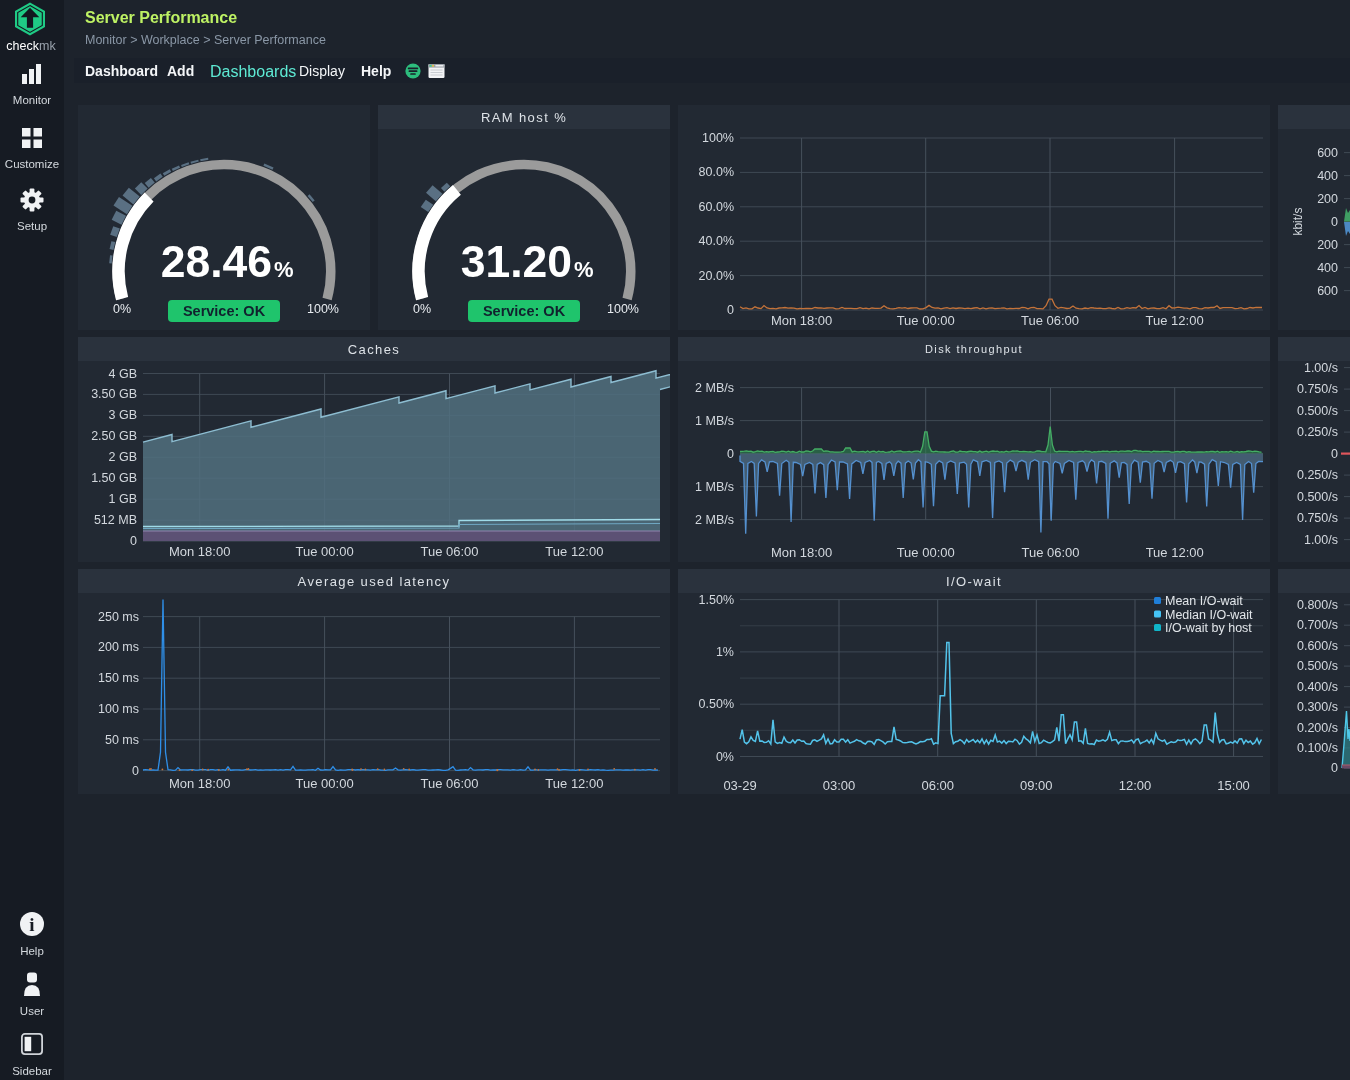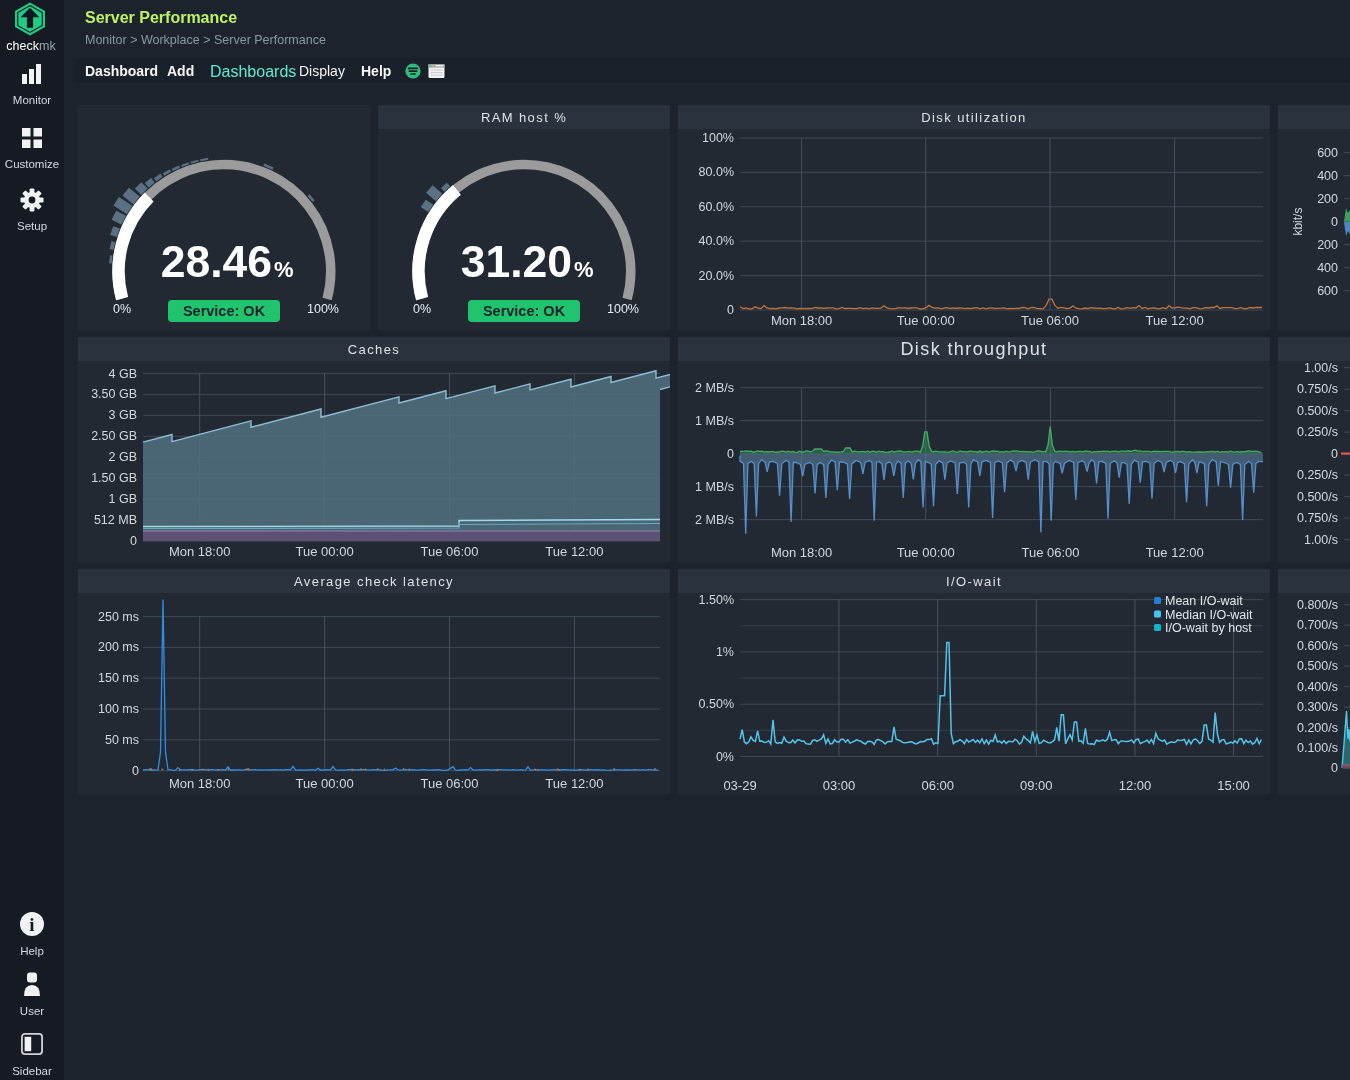--- a/index.html
+++ b/index.html
@@ -102,21 +102,20 @@
       <path d="M 44.09 169.61 A 105.5 105.5 0 0 1 78.92 60.87" fill="none" stroke="#ffffff" stroke-width="12.5"></path>
       <text x="194.0" y="147.5" text-anchor="end" font-family="Liberation Sans" font-size="44.5" font-weight="bold" fill="#ffffff">31.20</text>
       <text x="196.0" y="147.5" text-anchor="start" font-family="Liberation Sans" font-size="22" font-weight="bold" fill="#ffffff">%</text>
       <text x="44" y="184" text-anchor="middle" font-family="Liberation Sans" font-size="12.5" fill="#e8ecf0">0%</text>
       <text x="245" y="184" text-anchor="middle" font-family="Liberation Sans" font-size="12.5" fill="#e8ecf0">100%</text>
       <rect x="90" y="171" width="112" height="22" rx="4" fill="#1fc46c"></rect>
       <text x="146" y="187" text-anchor="middle" font-family="Liberation Sans" font-size="14.5" font-weight="bold" fill="#11212e">Service: OK</text>
     </svg>
   </div>
 <div style="position:absolute;left:678px;top:105px;width:592px;height:225px;background:#222933">
-    <div style="position:absolute;left:0;top:0;width:100%;height:24px;background:#2a323d;font-size:13px;font-weight:normal;letter-spacing:1.4px;color:#dde2e7;text-align:center;line-height:25px">Disk utilization</div>
     <svg width="592" height="225" viewBox="0 0 592 225" style="position:absolute;left:0;top:0">
       <line x1="62" y1="33.0" x2="585" y2="33.0" stroke="#3f4954" stroke-width="1"></line>
       <line x1="62" y1="67.4" x2="585" y2="67.4" stroke="#3f4954" stroke-width="1"></line>
       <line x1="62" y1="101.8" x2="585" y2="101.8" stroke="#3f4954" stroke-width="1"></line>
       <line x1="62" y1="136.2" x2="585" y2="136.2" stroke="#3f4954" stroke-width="1"></line>
       <line x1="62" y1="170.6" x2="585" y2="170.6" stroke="#3f4954" stroke-width="1"></line>
       <line x1="62" y1="205.0" x2="585" y2="205.0" stroke="#3f4954" stroke-width="1"></line>
       <line x1="123.6" y1="33.0" x2="123.6" y2="205.0" stroke="#46505c" stroke-width="1"></line>
       <line x1="247.7" y1="33.0" x2="247.7" y2="205.0" stroke="#46505c" stroke-width="1"></line>
       <line x1="372.0" y1="33.0" x2="372.0" y2="205.0" stroke="#46505c" stroke-width="1"></line>
@@ -187,21 +186,21 @@
       <line x1="65" y1="194" x2="582" y2="194" stroke="#8f86ae" stroke-width="1"></line>
       <polyline points="65,189.5 381,189 381,183.5 582,182.5" fill="none" stroke="#9fdbe8" stroke-width="1.3"></polyline>
       <polyline points="65,191.5 381,191 381,187.5 582,186.5" fill="none" stroke="#6fa7c2" stroke-width="1.2"></polyline>
       <text x="121.7" y="219" text-anchor="middle" font-family="Liberation Sans" font-size="13" fill="#d3d8de">Mon 18:00</text>
       <text x="246.6" y="219" text-anchor="middle" font-family="Liberation Sans" font-size="13" fill="#d3d8de">Tue 00:00</text>
       <text x="371.5" y="219" text-anchor="middle" font-family="Liberation Sans" font-size="13" fill="#d3d8de">Tue 06:00</text>
       <text x="496.4" y="219" text-anchor="middle" font-family="Liberation Sans" font-size="13" fill="#d3d8de">Tue 12:00</text>
     </svg>
   </div>
 <div style="position:absolute;left:678px;top:337px;width:592px;height:225px;background:#222933">
-    <div style="position:absolute;left:0;top:0;width:100%;height:24px;background:#2a323d;font-size:18px;font-weight:normal;letter-spacing:1.4px;color:#dde2e7;text-align:center;line-height:25px">Disk throughput</div>
+    <div style="position:absolute;left:0;top:0;width:100%;height:24px;background:#2a323d;font-size:11px;font-weight:normal;letter-spacing:1.4px;color:#dde2e7;text-align:center;line-height:25px">Disk throughput</div>
     <svg width="592" height="225" viewBox="0 0 592 225" style="position:absolute;left:0;top:0">
       <line x1="62" y1="50.6" x2="585" y2="50.6" stroke="#3f4954" stroke-width="1"></line>
       <line x1="62" y1="83.6" x2="585" y2="83.6" stroke="#3f4954" stroke-width="1"></line>
       <line x1="62" y1="116.6" x2="585" y2="116.6" stroke="#3f4954" stroke-width="1"></line>
       <line x1="62" y1="149.6" x2="585" y2="149.6" stroke="#3f4954" stroke-width="1"></line>
       <line x1="62" y1="182.6" x2="585" y2="182.6" stroke="#3f4954" stroke-width="1"></line>
       <line x1="123.6" y1="50.599999999999994" x2="123.6" y2="182.6" stroke="#46505c" stroke-width="1"></line>
       <line x1="247.7" y1="50.599999999999994" x2="247.7" y2="182.6" stroke="#46505c" stroke-width="1"></line>
       <line x1="372.5" y1="50.599999999999994" x2="372.5" y2="182.6" stroke="#46505c" stroke-width="1"></line>
       <line x1="496.7" y1="50.599999999999994" x2="496.7" y2="182.6" stroke="#46505c" stroke-width="1"></line>
@@ -238,21 +237,21 @@
       <line x1="66" y1="159.6" x2="72" y2="159.6" stroke="#3f4954" stroke-width="1"></line>
       <text x="60" y="163.6" text-anchor="end" font-family="Liberation Sans" font-size="12.5" fill="#d3d8de">0.500/s</text>
       <line x1="66" y1="181.1" x2="72" y2="181.1" stroke="#3f4954" stroke-width="1"></line>
       <text x="60" y="185.1" text-anchor="end" font-family="Liberation Sans" font-size="12.5" fill="#d3d8de">0.750/s</text>
       <line x1="66" y1="202.6" x2="72" y2="202.6" stroke="#3f4954" stroke-width="1"></line>
       <text x="60" y="206.6" text-anchor="end" font-family="Liberation Sans" font-size="12.5" fill="#d3d8de">1.00/s</text>
       <line x1="63" y1="116.6" x2="72" y2="116.6" stroke="#e0565c" stroke-width="2.2"></line>
     </svg>
   </div>
 <div style="position:absolute;left:78px;top:569px;width:592px;height:225px;background:#222933">
-    <div style="position:absolute;left:0;top:0;width:100%;height:24px;background:#2a323d;font-size:13px;font-weight:normal;letter-spacing:1.4px;color:#dde2e7;text-align:center;line-height:25px">Average check latency</div>
+    <div style="position:absolute;left:0;top:0;width:100%;height:24px;background:#2a323d;font-size:13px;font-weight:normal;letter-spacing:1.4px;color:#dde2e7;text-align:center;line-height:25px">Average used latency</div>
     <svg width="592" height="225" viewBox="0 0 592 225" style="position:absolute;left:0;top:0">
       <line x1="65" y1="201.6" x2="582" y2="201.6" stroke="#3f4954" stroke-width="1"></line>
       <line x1="65" y1="170.8" x2="582" y2="170.8" stroke="#3f4954" stroke-width="1"></line>
       <line x1="65" y1="140.0" x2="582" y2="140.0" stroke="#3f4954" stroke-width="1"></line>
       <line x1="65" y1="109.2" x2="582" y2="109.2" stroke="#3f4954" stroke-width="1"></line>
       <line x1="65" y1="78.4" x2="582" y2="78.4" stroke="#3f4954" stroke-width="1"></line>
       <line x1="65" y1="47.6" x2="582" y2="47.6" stroke="#3f4954" stroke-width="1"></line>
       <line x1="121.7" y1="47.599999999999994" x2="121.7" y2="201.6" stroke="#46505c" stroke-width="1"></line>
       <line x1="246.6" y1="47.599999999999994" x2="246.6" y2="201.6" stroke="#46505c" stroke-width="1"></line>
       <line x1="371.5" y1="47.599999999999994" x2="371.5" y2="201.6" stroke="#46505c" stroke-width="1"></line>

